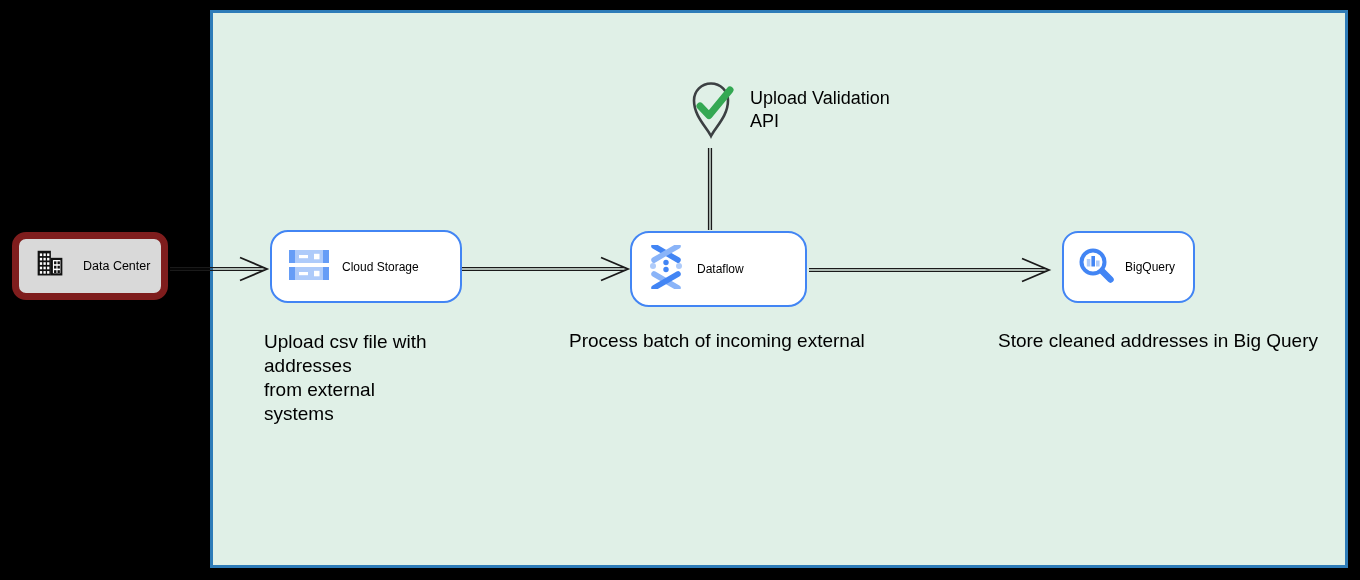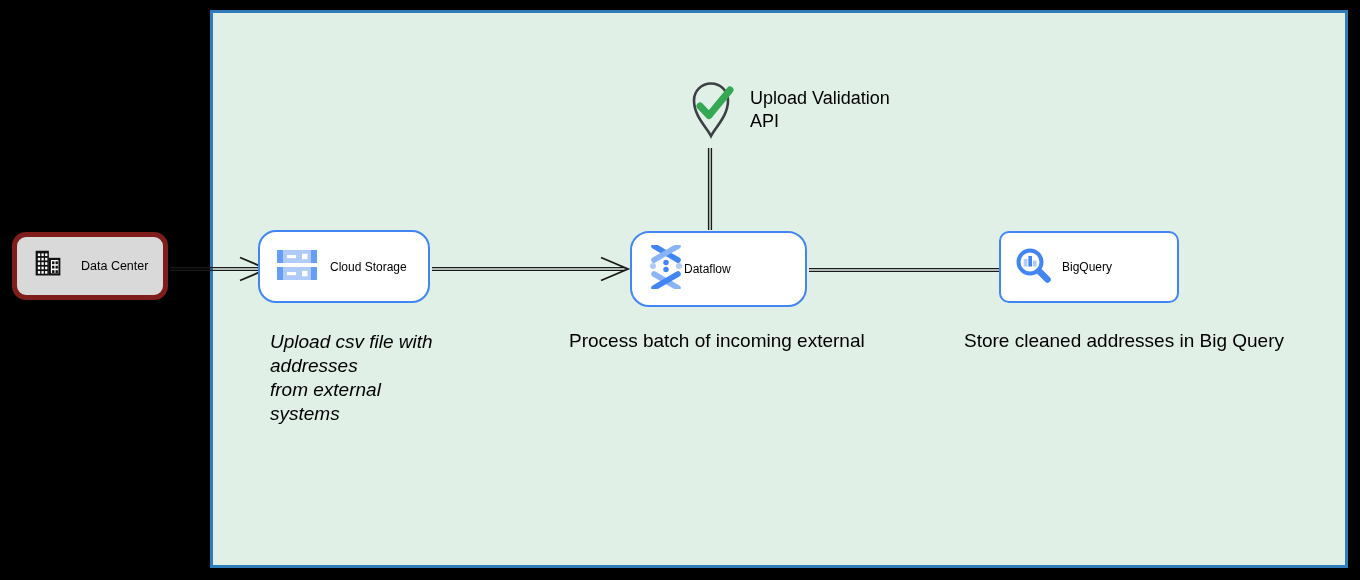--- a/index.html
+++ b/index.html
@@ -16,36 +16,36 @@
   }
   .node{
     position:absolute;display:flex;align-items:center;box-sizing:border-box;
     background:var(--node-fill,#fff);
     border:2px solid var(--node-border,#4285f4);
   }
   .node .lbl{font-size:12px;color:var(--text,#000);white-space:nowrap;}
   .external{
     position:absolute;left:12px;top:232px;width:156px;height:68px;
     border-radius:14px;background:var(--external-fill,#d9d9d9);
-    border:5px solid #7f1d1d;display:flex;align-items:center;
+    border:7px solid #7f1d1d;display:flex;align-items:center;
     padding-left:16px;gap:18px;box-sizing:border-box;
   }
   .external .lbl{font-size:12.5px;color:var(--text,#000);white-space:nowrap;}
-  .node-cs{left:258px;top:230px;width:172px;height:73px;border-radius:18px;padding-left:17px;gap:13px;}
-  .node-df{left:630px;top:231px;width:177px;height:76px;border-radius:19px;padding-left:16px;}
-  .node-bq{left:999px;top:231px;width:180px;height:72px;border-radius:10px;padding-left:12px;gap:9px;}
+  .node-cs{left:270px;top:230px;width:192px;height:73px;border-radius:18px;padding-left:17px;gap:13px;}
+  .node-df{left:630px;top:231px;width:177px;height:76px;border-radius:19px;padding-left:16px;gap:13px;}
+  .node-bq{left:1062px;top:231px;width:133px;height:72px;border-radius:16px;padding-left:12px;gap:9px;}
   .pin{position:absolute;left:687px;top:77px;width:48px;height:62px;}
   .annotation-label{
     position:absolute;left:750px;top:87px;font-size:18px;line-height:23px;
     white-space:pre-line;color:var(--text,#000);
   }
   .caption{position:absolute;font-size:19px;line-height:24px;color:var(--text,#000);white-space:pre-line;}
-  .cap-upload{left:270px;top:330px;font-style:italic;}
+  .cap-upload{left:264px;top:330px;}
   .cap-process{left:569px;top:329px;}
-  .cap-store{left:964px;top:329px;}
+  .cap-store{left:998px;top:329px;}
   .arrows{position:absolute;left:0;top:0;pointer-events:none;}
   .edge{stroke:var(--arrow,#1a1a1a);fill:none;}
   .edge-shaft{stroke-width:1.4;}
   .edge-head{stroke-width:1.8;}
   .ic-blue{fill:var(--icon-blue,#4285f4);}
   .ic-light{fill:var(--icon-blue-light,#aecbfa);}
   .ic-mid{fill:var(--icon-blue-mid,#669df6);}
   .ic-white{fill:#ffffff;}
   .ic-black{fill:var(--icon-black,#111);}
   .ic-stroke-blue{stroke:var(--icon-blue,#4285f4);fill:none;}

